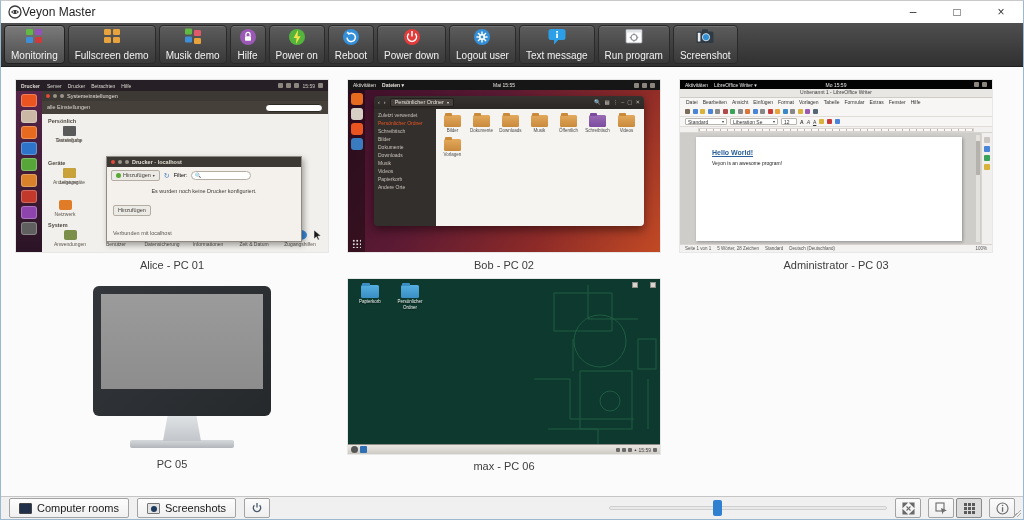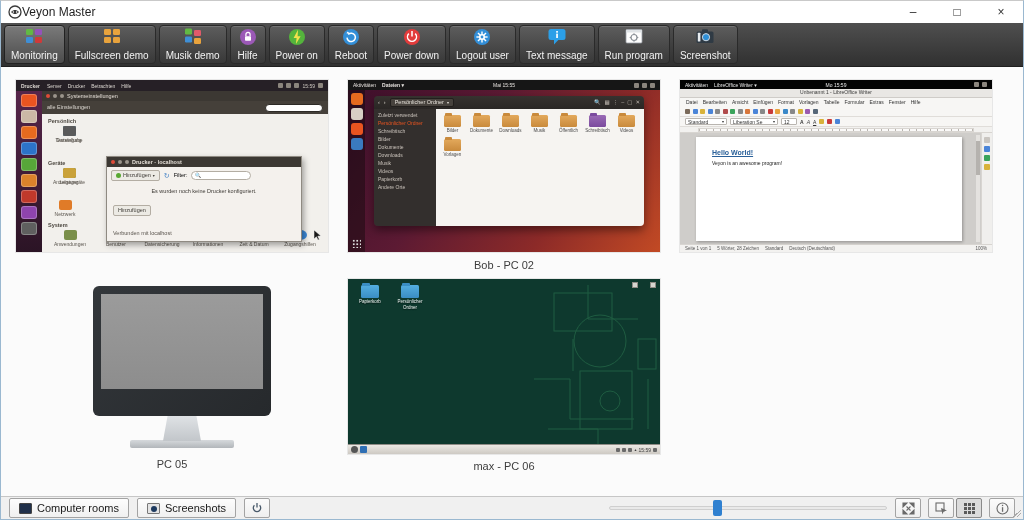--- a/index.html
+++ b/index.html
@@ -411,20 +411,21 @@
                     <span>Hinzufügen</span>
                   </span></div>
               <div class="a-dstatus t55">Verbunden mit localhost</div>
             </div>
             <svg class="cursor-arrow" width="7" height="10" viewBox="0 0 7 10">
               <polygon points="0,0 0,9 2.4,6.8 4,10 5.4,9.4 3.8,6.2 7,6" fill="#1a1a1a" stroke="#fff" stroke-width="0.5"></polygon>
             </svg>
           </div>
         </div>
       </div>
+      <div class="comp-label">Alice - PC 01</div>
     </div>
 
     <div class="cell">
       <div class="thumb bob">
         <div class="b-topbar t5">
           <span class="b-center">Mai 15:55</span>
           <span style="z-index:2">Aktivitäten</span>
           <span style="z-index:2;font-weight:bold">Dateien ▾</span>
           <span class="b-right">
               <span class="a-ind"></span>
@@ -594,20 +595,21 @@
               <span class="l-sic" style="background:#3aa35a"></span>
                 <span class="l-sic" style="background:#d8b23a"></span>
             </div>
           </div>
           <div class="l-status t45">
             <span><span style="margin-right:6px">Seite 1 von 1</span><span style="margin-right:6px">5 Wörter, 28 Zeichen</span><span style="margin-right:6px">Standard</span><span style="margin-right:6px">Deutsch (Deutschland)</span></span>
             <span class="l-zoom">100%</span>
           </div>
         </div>
       </div>
+      <div class="comp-label">Administrator - PC 03</div>
     </div>
 
 
     <div class="cell row2">
       <div>
         <div class="monitor">
           <div class="mon-body">
               <div class="mon-screen"></div>
             </div>
           <div class="mon-stand"></div>

